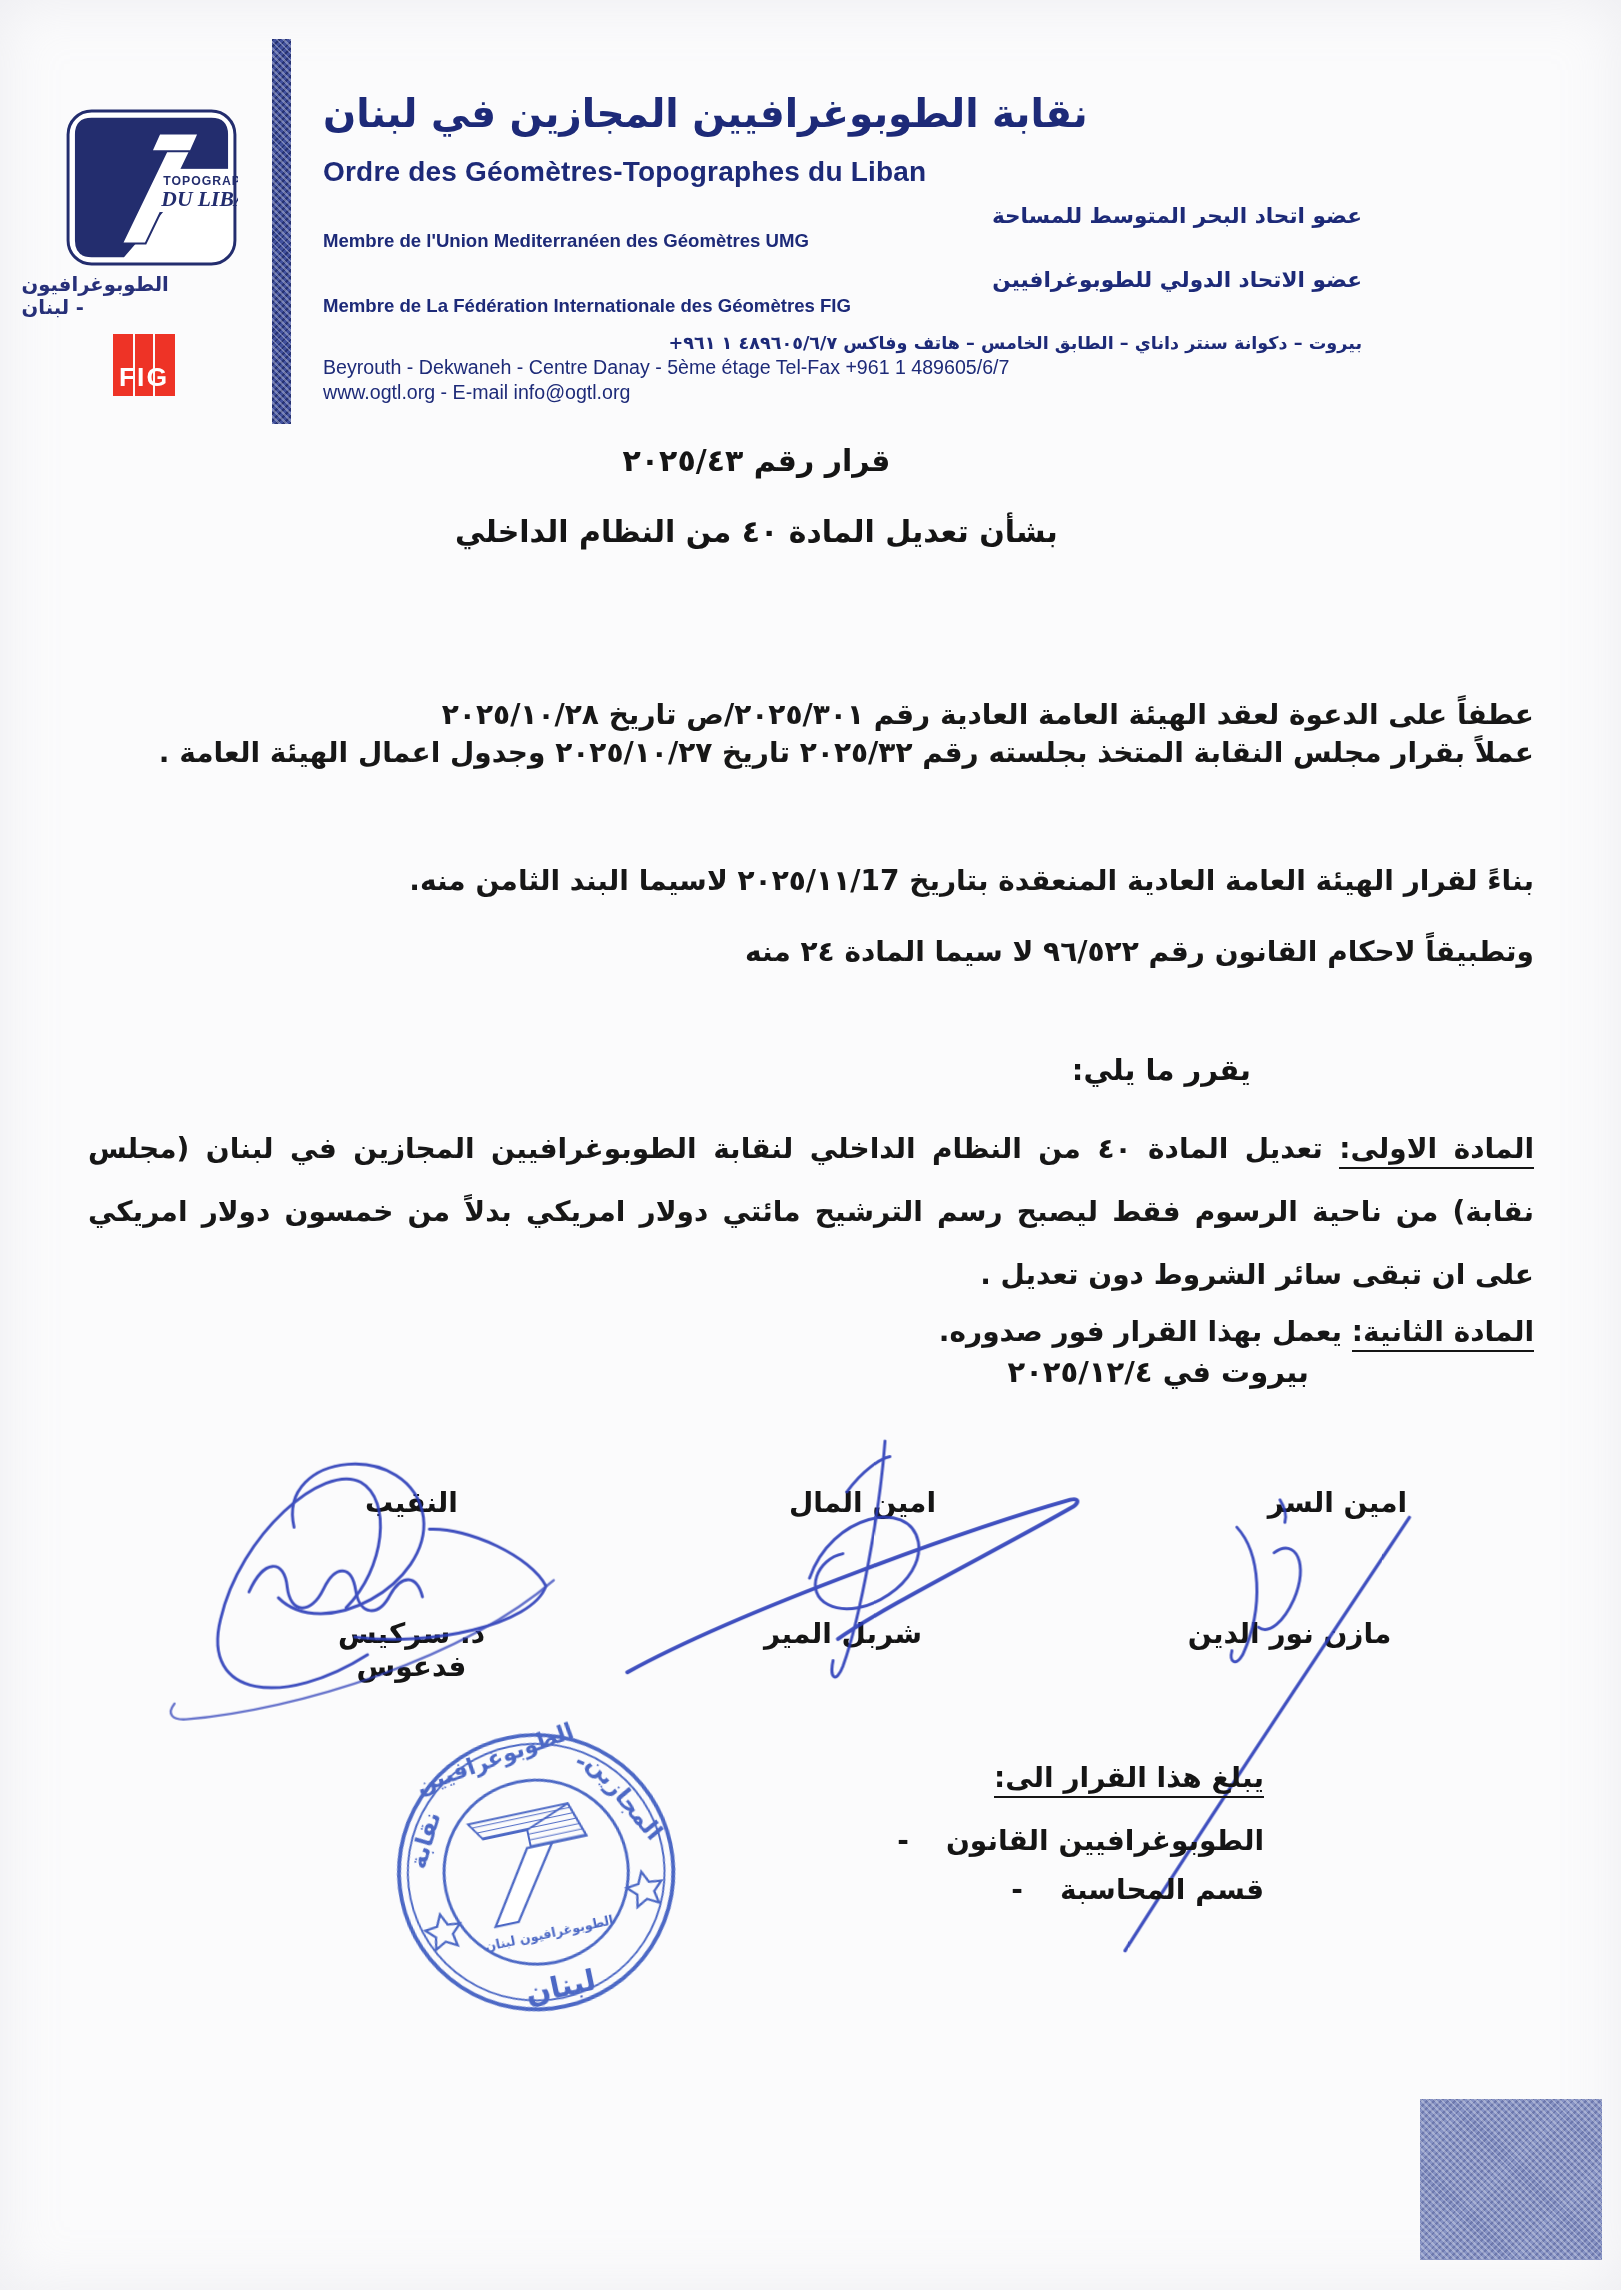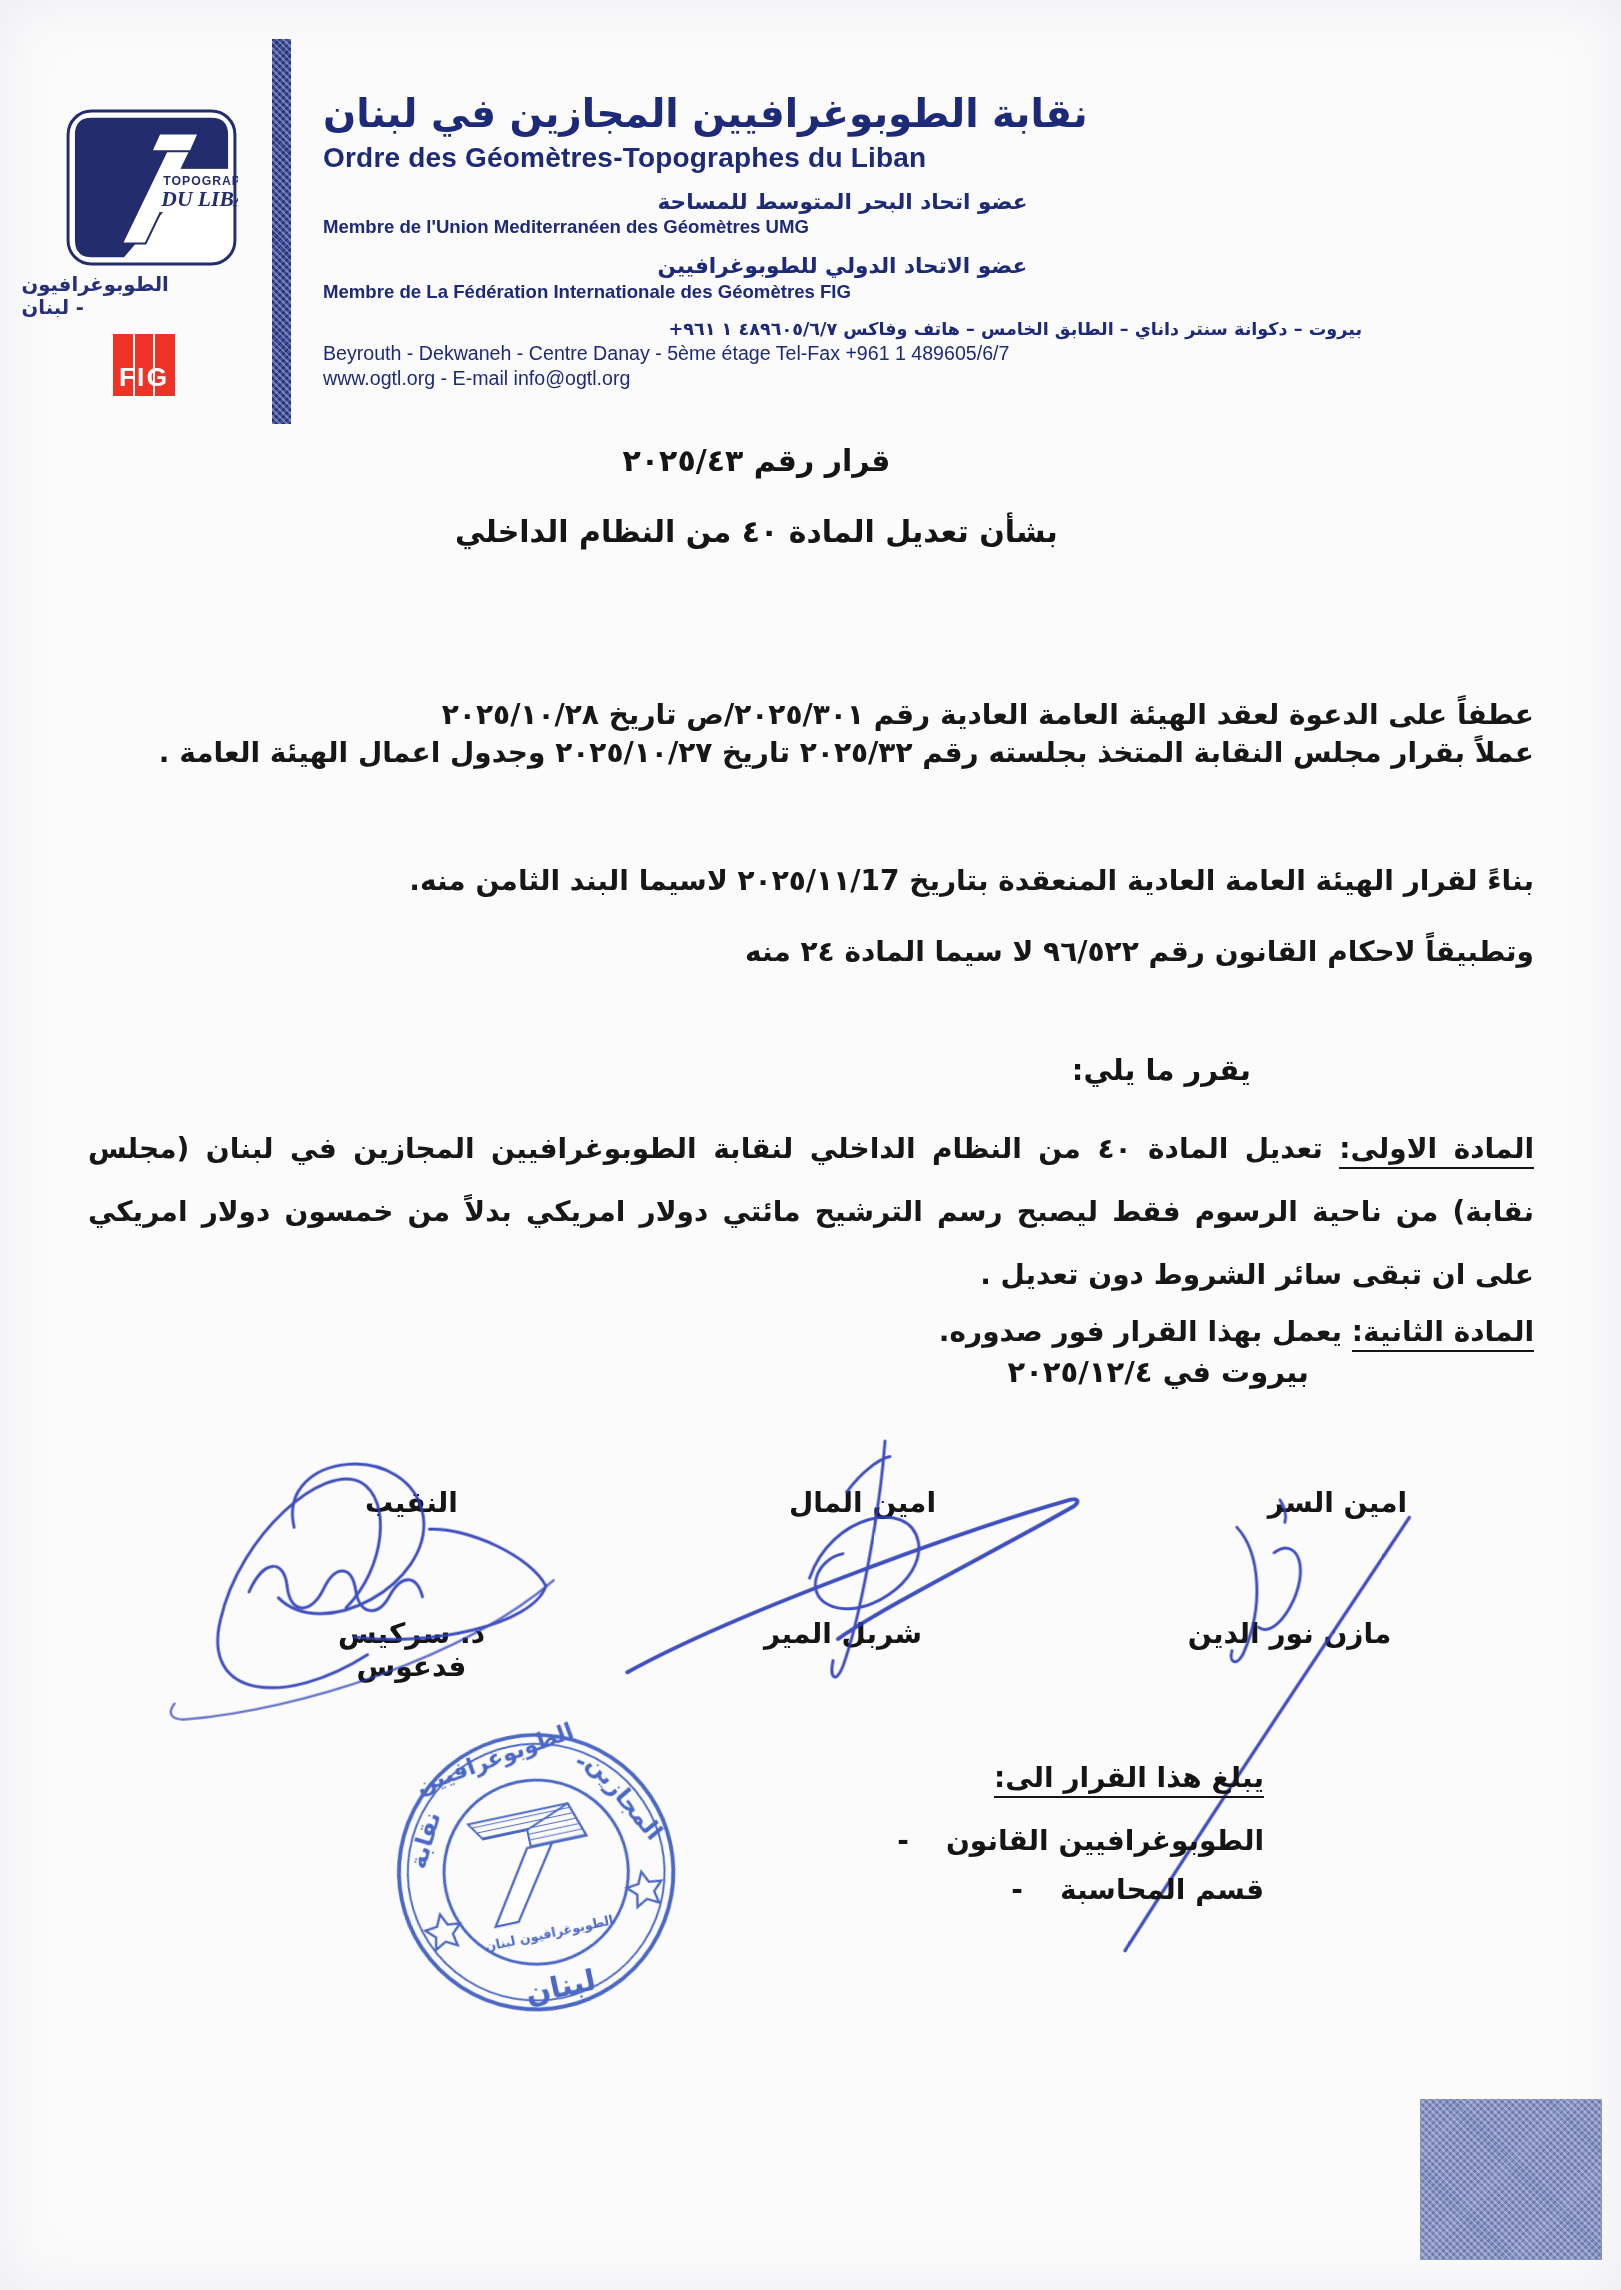--- a/index.html
+++ b/index.html
@@ -40,23 +40,23 @@
       repeating-linear-gradient(45deg, rgba(255,255,255,.30) 0 2px, transparent 2px 4.9px),
       repeating-linear-gradient(-45deg, rgba(17,26,80,.55) 0 2px, transparent 2px 4.9px);
   }
   .header-text{position:absolute;left:323px;top:92px;width:1039px;}
   .org-ar{
     direction:rtl;text-align:left;
     color:#1d2a78;font-weight:bold;font-size:39px;line-height:1.15;
   }
   .org-fr{
     font-family:"Liberation Sans",sans-serif;
-    color:#1d2a78;font-weight:bold;font-size:28px;margin-top:5px;letter-spacing:0.2px;
-  }
-  .m-ar{direction:rtl;text-align:center;color:#1d2a78;font-weight:bold;font-size:21.6px;margin-top:14.7px;}
+    color:#1d2a78;font-weight:bold;font-size:28px;margin-top:19px;letter-spacing:0.2px;
+  }
+  .m-ar{direction:rtl;text-align:right;color:#1d2a78;font-weight:bold;font-size:21.6px;margin-top:14.7px;}
   .m-fr{font-family:"Liberation Sans",sans-serif;color:#1d2a78;font-weight:bold;font-size:18.6px;margin-top:2.9px;}
   .addr-ar{direction:rtl;text-align:right;color:#1d2a78;font-weight:bold;font-size:17.6px;margin-top:15.7px;}
   .addr-fr{font-family:"Liberation Sans",sans-serif;color:#1d2a78;font-size:19.6px;margin-top:2.9px;}
   .addr-web{font-family:"Liberation Sans",sans-serif;color:#1d2a78;font-size:19.6px;margin-top:2px;}
   .title-line{
     position:absolute;left:0;width:1621px;text-align:center;
     direction:rtl;font-size:30px;font-weight:bold;color:#151515;
     transform:translateX(-54px);
   }
   .para{

